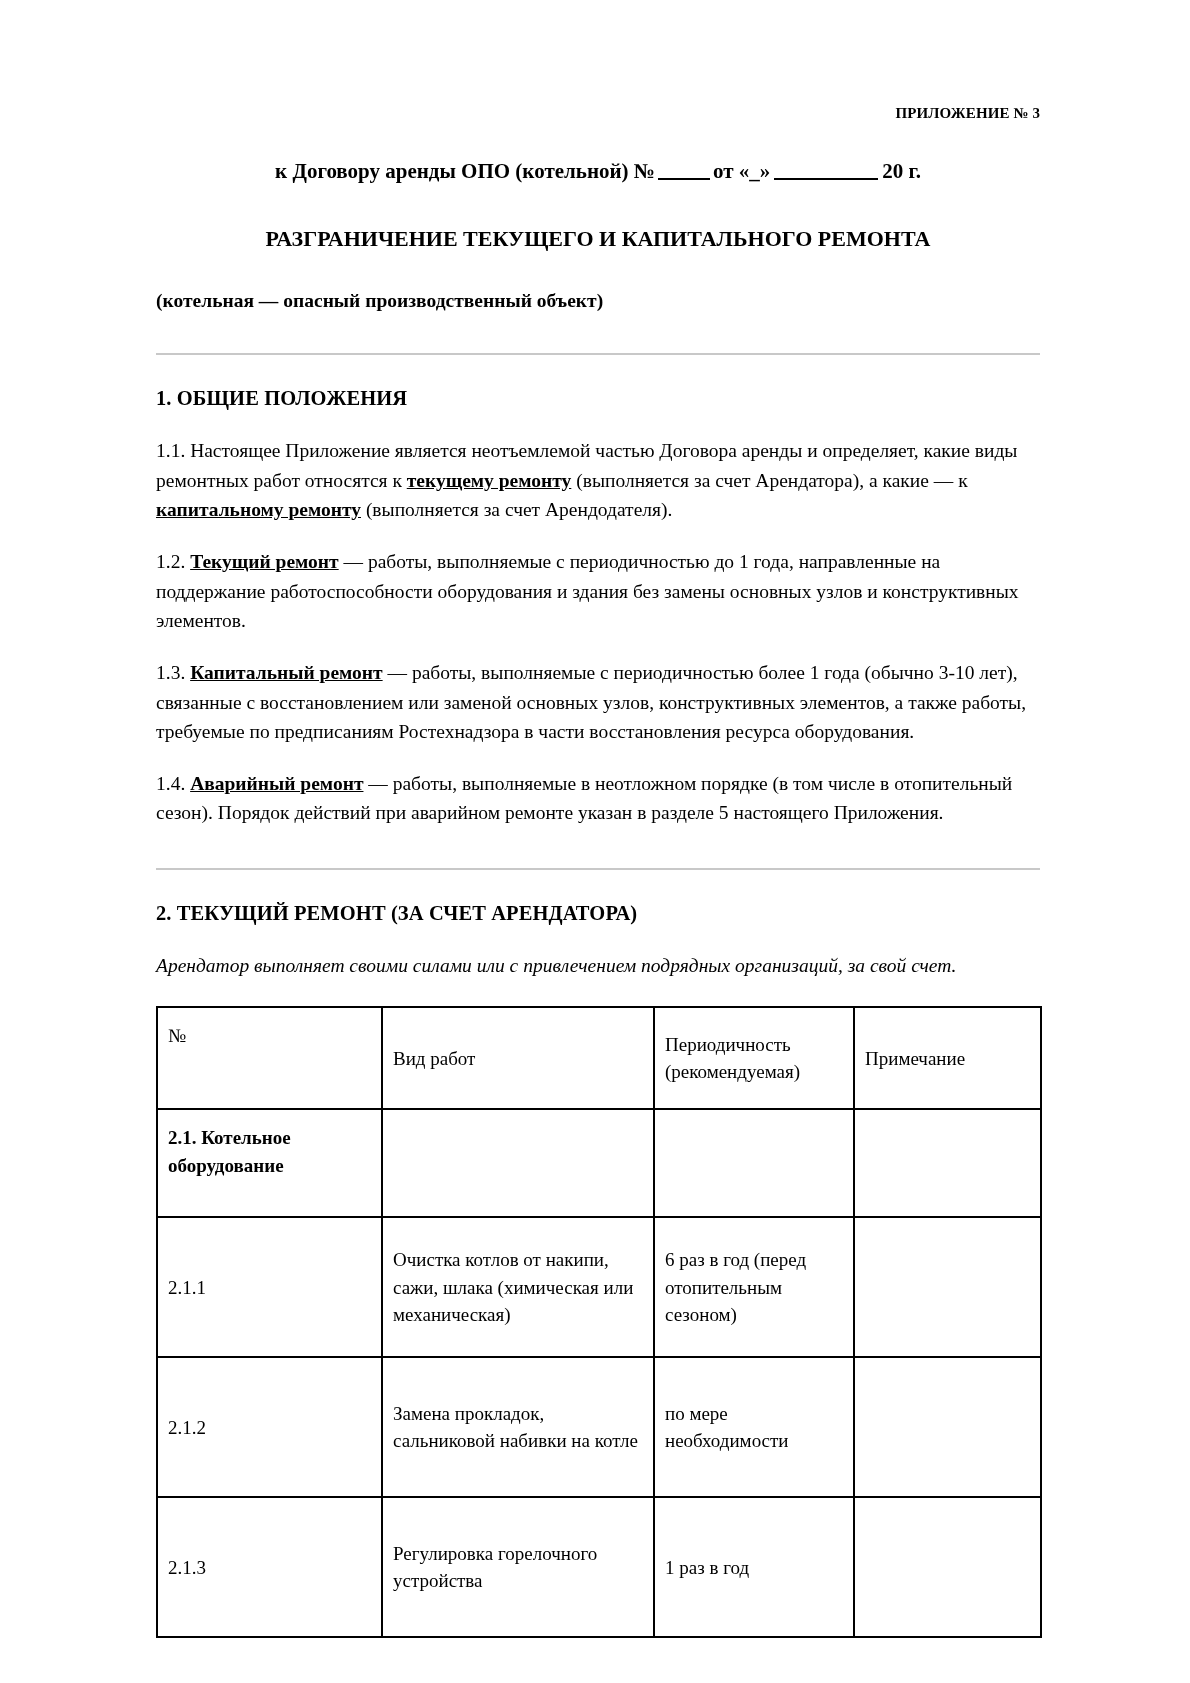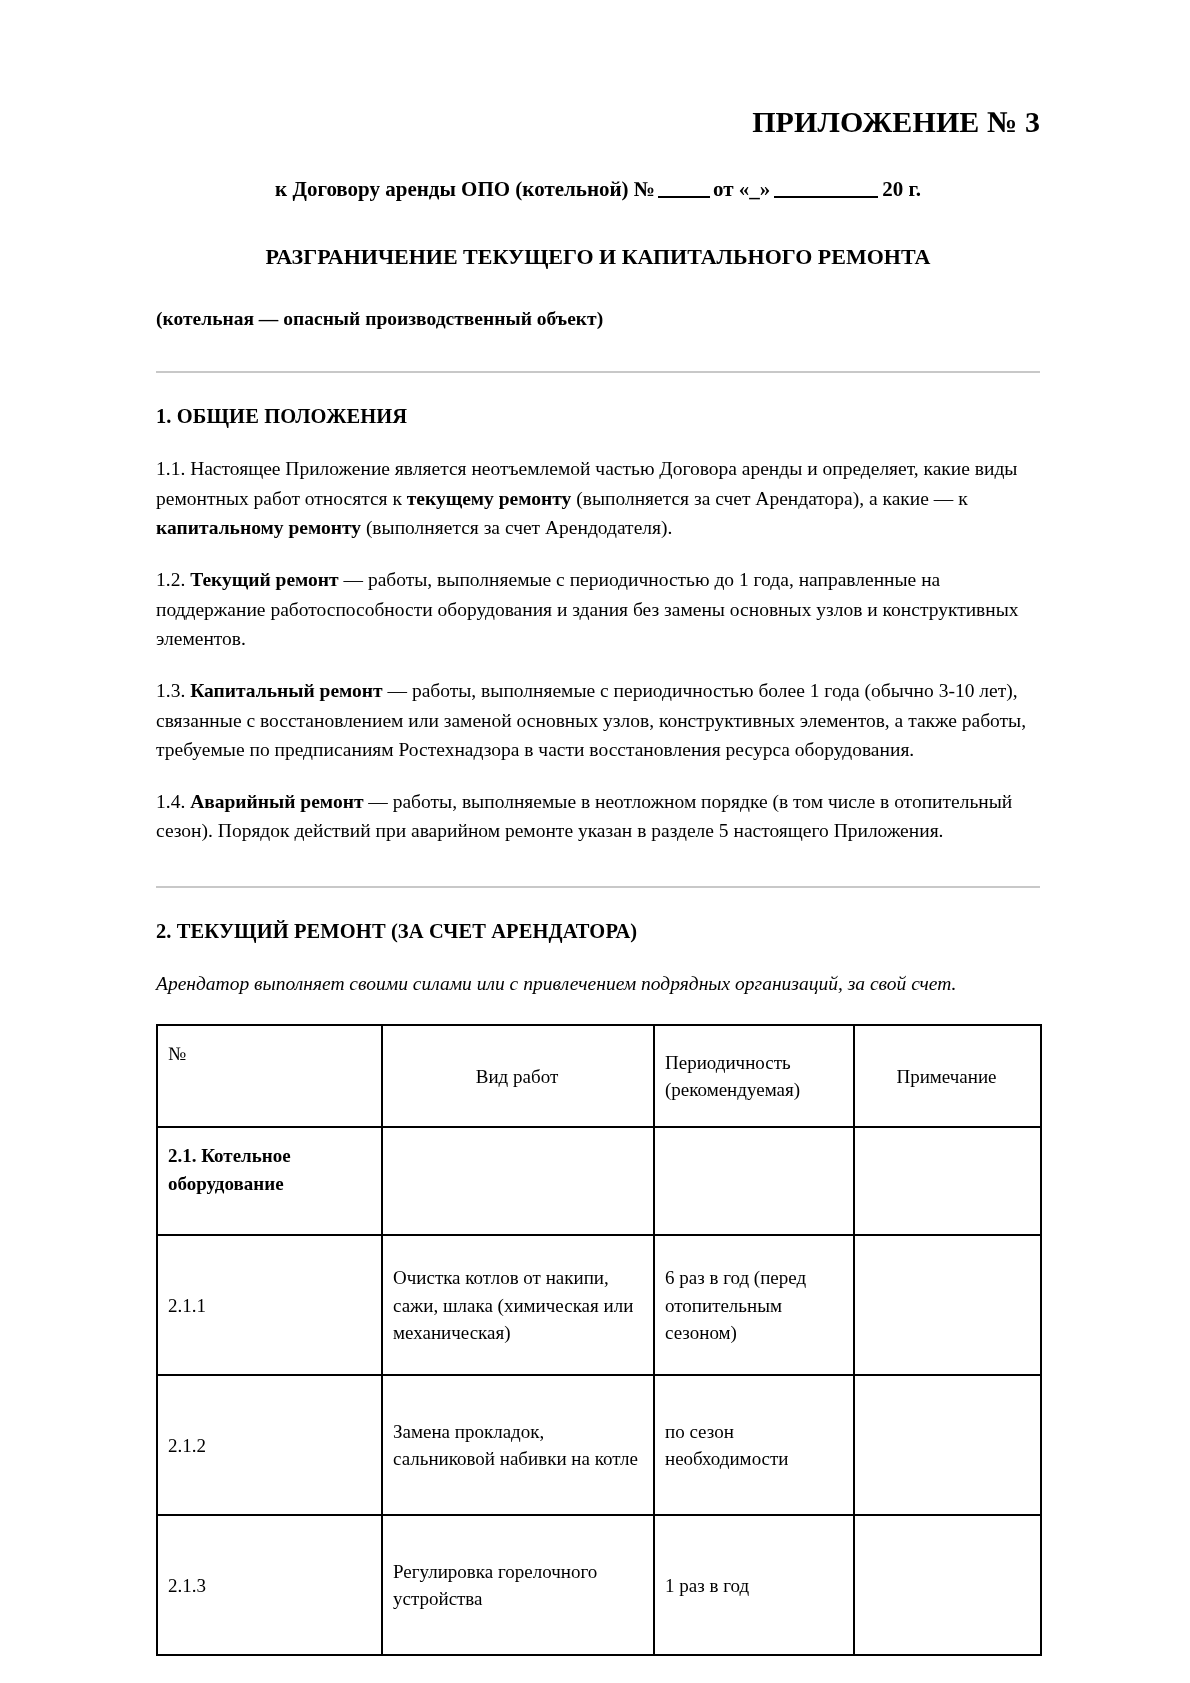--- a/index.html
+++ b/index.html
@@ -19,21 +19,21 @@
     min-height: 1683px;
     box-sizing: border-box;
     padding: 104px 150px 40px 156px;
     background: #ffffff;
   }
 
   
   .doc-appendix {
     text-align: right;
     font-weight: bold;
-    font-size: 30px;
+    font-size: 15px;
     letter-spacing: .1px;
     line-height: 1.2;
   }
   .doc-contract {
     text-align: center;
     font-weight: bold;
     font-size: 21px;
     margin-top: 36px;
     line-height: 1.3;
   }
@@ -82,21 +82,21 @@
   }
   p.body-text {
     font-size: 19.5px;
     line-height: 1.52;
     margin: 22px 0 0 0;
     text-align: left;
   }
   p.body-text.first {
     margin-top: 26px;
   }
-  .b { font-weight: bold; }
+  .b { font-weight: bold; text-decoration: underline; }
   .intro-italic {
     font-style: italic;
     font-size: 19.5px;
     line-height: 1.5;
     margin: 26px 0 0 0;
   }
 
   
   table.works-table {
     width: 100%;
@@ -110,21 +110,20 @@
     font-size: 19px;
     line-height: 1.45;
     vertical-align: middle;
   }
   table.works-table col.c-num    { width: 225px; }
   table.works-table col.c-work   { width: 272px; }
   table.works-table col.c-period { width: 200px; }
   table.works-table col.c-note   { width: 187px; }
 
   .th-cell {
-    text-align: center;
     vertical-align: middle !important;
   }
   .th-num {
     text-align: left;
     vertical-align: top !important;
   }
   tr.header-row td { height: 72px; }
   tr.group-row td  { height: 78px; }
   tr.item-row td   { height: 110px; }
   .group-label { font-weight: bold; vertical-align: top; }
@@ -194,21 +193,21 @@
       <tr class="item-row">
         <td class="num-cell">2.1.1</td>
         <td class="work-cell">Очистка котлов от накипи, сажи, шлака (химическая или механическая)</td>
         <td class="period-cell">6 раз в год (перед отопительным сезоном)</td>
         <td></td>
       </tr>
 
       <tr class="item-row">
         <td class="num-cell">2.1.2</td>
         <td class="work-cell">Замена прокладок, сальниковой набивки на котле</td>
-        <td class="period-cell">по сезон необходимости</td>
+        <td class="period-cell">по мере необходимости</td>
         <td></td>
       </tr>
 
       <tr class="item-row">
         <td class="num-cell">2.1.3</td>
         <td class="work-cell">Регулировка горелочного устройства</td>
         <td class="period-cell">1 раз в год</td>
         <td></td>
       </tr>
     </tbody>

